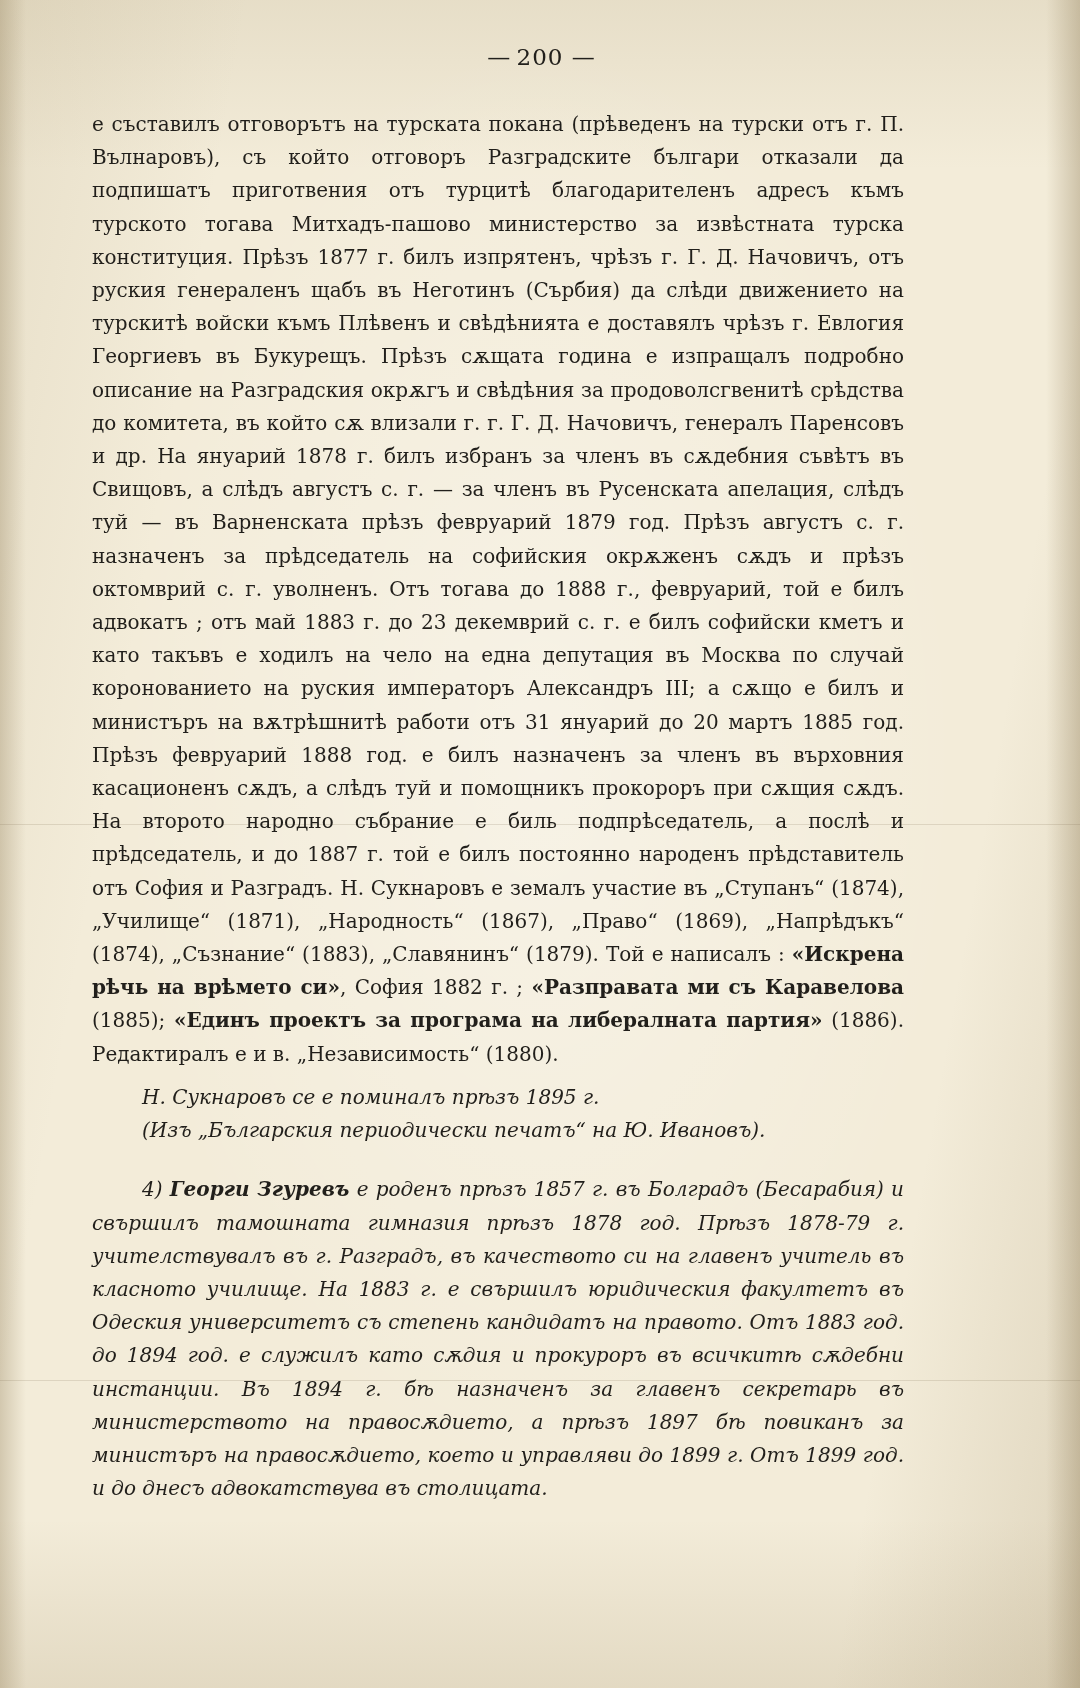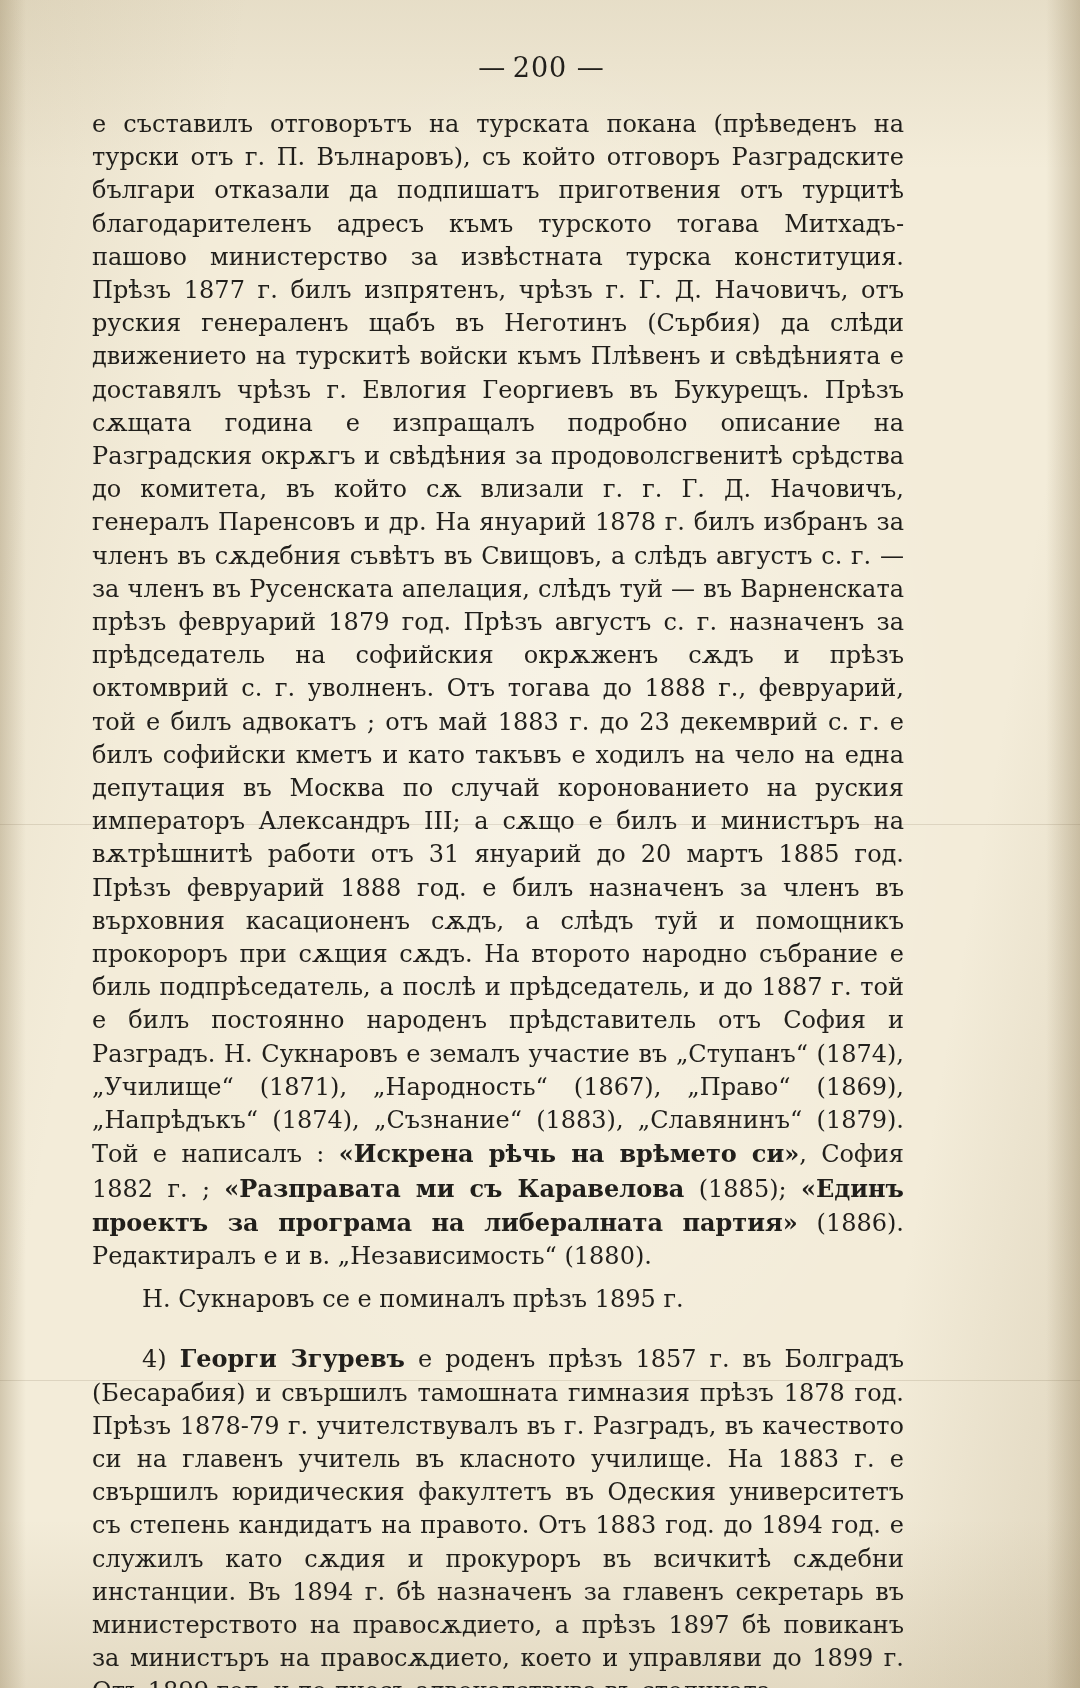--- a/index.html
+++ b/index.html
@@ -24,48 +24,48 @@
       linear-gradient(100deg, rgba(190,175,140,0.22) 0%, rgba(190,175,140,0.0) 18%, rgba(190,175,140,0.0) 82%, rgba(170,152,115,0.28) 100%),
       linear-gradient(180deg, rgba(180,165,130,0.20) 0%, rgba(180,165,130,0.0) 10%, rgba(180,165,130,0.0) 90%, rgba(170,152,115,0.22) 100%),
       #f3ecd9;
   }
   .page-number {
     position: absolute;
     top: 44px;
     left: 0;
     right: 0;
     text-align: center;
-    font-size: 27px;
+    font-size: 23px;
     letter-spacing: 1px;
     color: #22201c;
-    margin-top: 8px;
   }
   .page-number .dash {
     letter-spacing: -2px;
   }
   .content {
     position: absolute;
     top: 108px;
     left: 92px;
     width: 812px;
   }
   p {
     margin: 0;
     text-align: justify;
     text-justify: inter-word;
-    font-size: 24px;
+    font-size: 20px;
     line-height: 33.2px;
     color: #211f1b;
     hyphens: manual;
   }
   p.body-par {
     margin-bottom: 0;
   }
   p.indent {
     text-indent: 50px;
+    font-style: italic;
   }
   .gap-small {
     height: 10px;
   }
   .gap-med {
     height: 26px;
   }
   .bold {
     font-weight: bold;
   }
@@ -110,20 +110,21 @@
 <div class="content">
 
   <p class="body-par">
     <span>е съставилъ отговорътъ на турската покана (прѣведенъ на турски отъ г. П. Вълнаровъ), съ който отговоръ Разградските българи отказали да подпишатъ приготвения отъ турцитѣ благодарителенъ адресъ къмъ турското тогава Митхадъ-пашово министерство за извѣстната турска конституция. Прѣзъ 1877 г. билъ изпрятенъ, чрѣзъ г. Г. Д. Начовичъ, отъ руския генераленъ щабъ въ Неготинъ (Сърбия) да слѣди движението на турскитѣ войски къмъ Плѣвенъ и свѣдѣнията е доставялъ чрѣзъ г. Евлогия Георгиевъ въ Букурещъ. Прѣзъ сѫщата година е изпращалъ подробно описание на Разградския окрѫгъ и свѣдѣния за продоволсгвенитѣ срѣдства до комитета, въ който сѫ влизали г. г. Г. Д. Начовичъ, генералъ Паренсовъ и др. На януарий 1878 г. билъ избранъ за членъ въ сѫдебния съвѣтъ въ Свищовъ, а слѣдъ августъ с. г. — за членъ въ Русенската апелация, слѣдъ туй — въ Варненската прѣзъ февруарий 1879 год. Прѣзъ августъ с. г. назначенъ за прѣдседатель на софийския окрѫженъ сѫдъ и прѣзъ октомврий с. г. уволненъ. Отъ тогава до 1888 г., февруарий, той е билъ адвокатъ ; отъ май 1883 г. до 23 декемврий с. г. е билъ софийски кметъ и като такъвъ е ходилъ на чело на една депутация въ Москва по случай коронованието на руския императоръ Александръ III; а сѫщо е билъ и министъръ на вѫтрѣшнитѣ работи отъ 31 януарий до 20 мартъ 1885 год. Прѣзъ февруарий 1888 год. е билъ назначенъ за членъ въ върховния касационенъ сѫдъ, а слѣдъ туй и помощникъ прокороръ при сѫщия сѫдъ. На второто народно събрание е биль подпрѣседатель, а послѣ и прѣдседатель, и до 1887 г. той е билъ постоянно народенъ прѣдставитель отъ София и Разградъ. Н. Сукнаровъ е земалъ участие въ „Ступанъ“ (1874), „Училище“ (1871), „Народность“ (1867), „Право“ (1869), „Напрѣдъкъ“ (1874), „Съзнание“ (1883), „Славянинъ“ (1879). Той е написалъ : </span><span class="bold">«Искрена рѣчь на врѣмето си»</span><span>, София 1882 г. ; </span><span class="bold">«Разправата ми съ Каравелова</span><span> (1885); </span><span class="bold">«Единъ проектъ за програма на либералната партия»</span><span> (1886). Редактиралъ е и в. „Независимость“ (1880).</span>
   </p>
 
   <div class="gap-small"></div>
 
   <p class="indent">Н. Сукнаровъ се е поминалъ прѣзъ 1895 г.</p>
 
+  <p class="indent">(Изъ „Българския периодически печатъ“ на Ю. Ивановъ).</p>
 
   <div class="gap-med"></div>
 
   <p class="indent">
     <span>4) </span><span class="bold">Георги Згуревъ</span><span> е роденъ прѣзъ 1857 г. въ Болградъ (Бесарабия) и свършилъ тамошната гимназия прѣзъ 1878 год. Прѣзъ 1878-79 г. учителствувалъ въ г. Разградъ, въ качеството си на главенъ учитель въ класното училище. На 1883 г. е свършилъ юридическия факултетъ въ Одеския университетъ съ степень кандидатъ на правото. Отъ 1883 год. до 1894 год. е служилъ като сѫдия и прокуроръ въ всичкитѣ сѫдебни инстанции. Въ 1894 г. бѣ назначенъ за главенъ секретарь въ министерството на правосѫдието, а прѣзъ 1897 бѣ повиканъ за министъръ на правосѫдието, което и управляви до 1899 г. Отъ 1899 год. и до днесъ адвокатствува въ столицата.</span>
   </p>
 
 
 </div>
 

